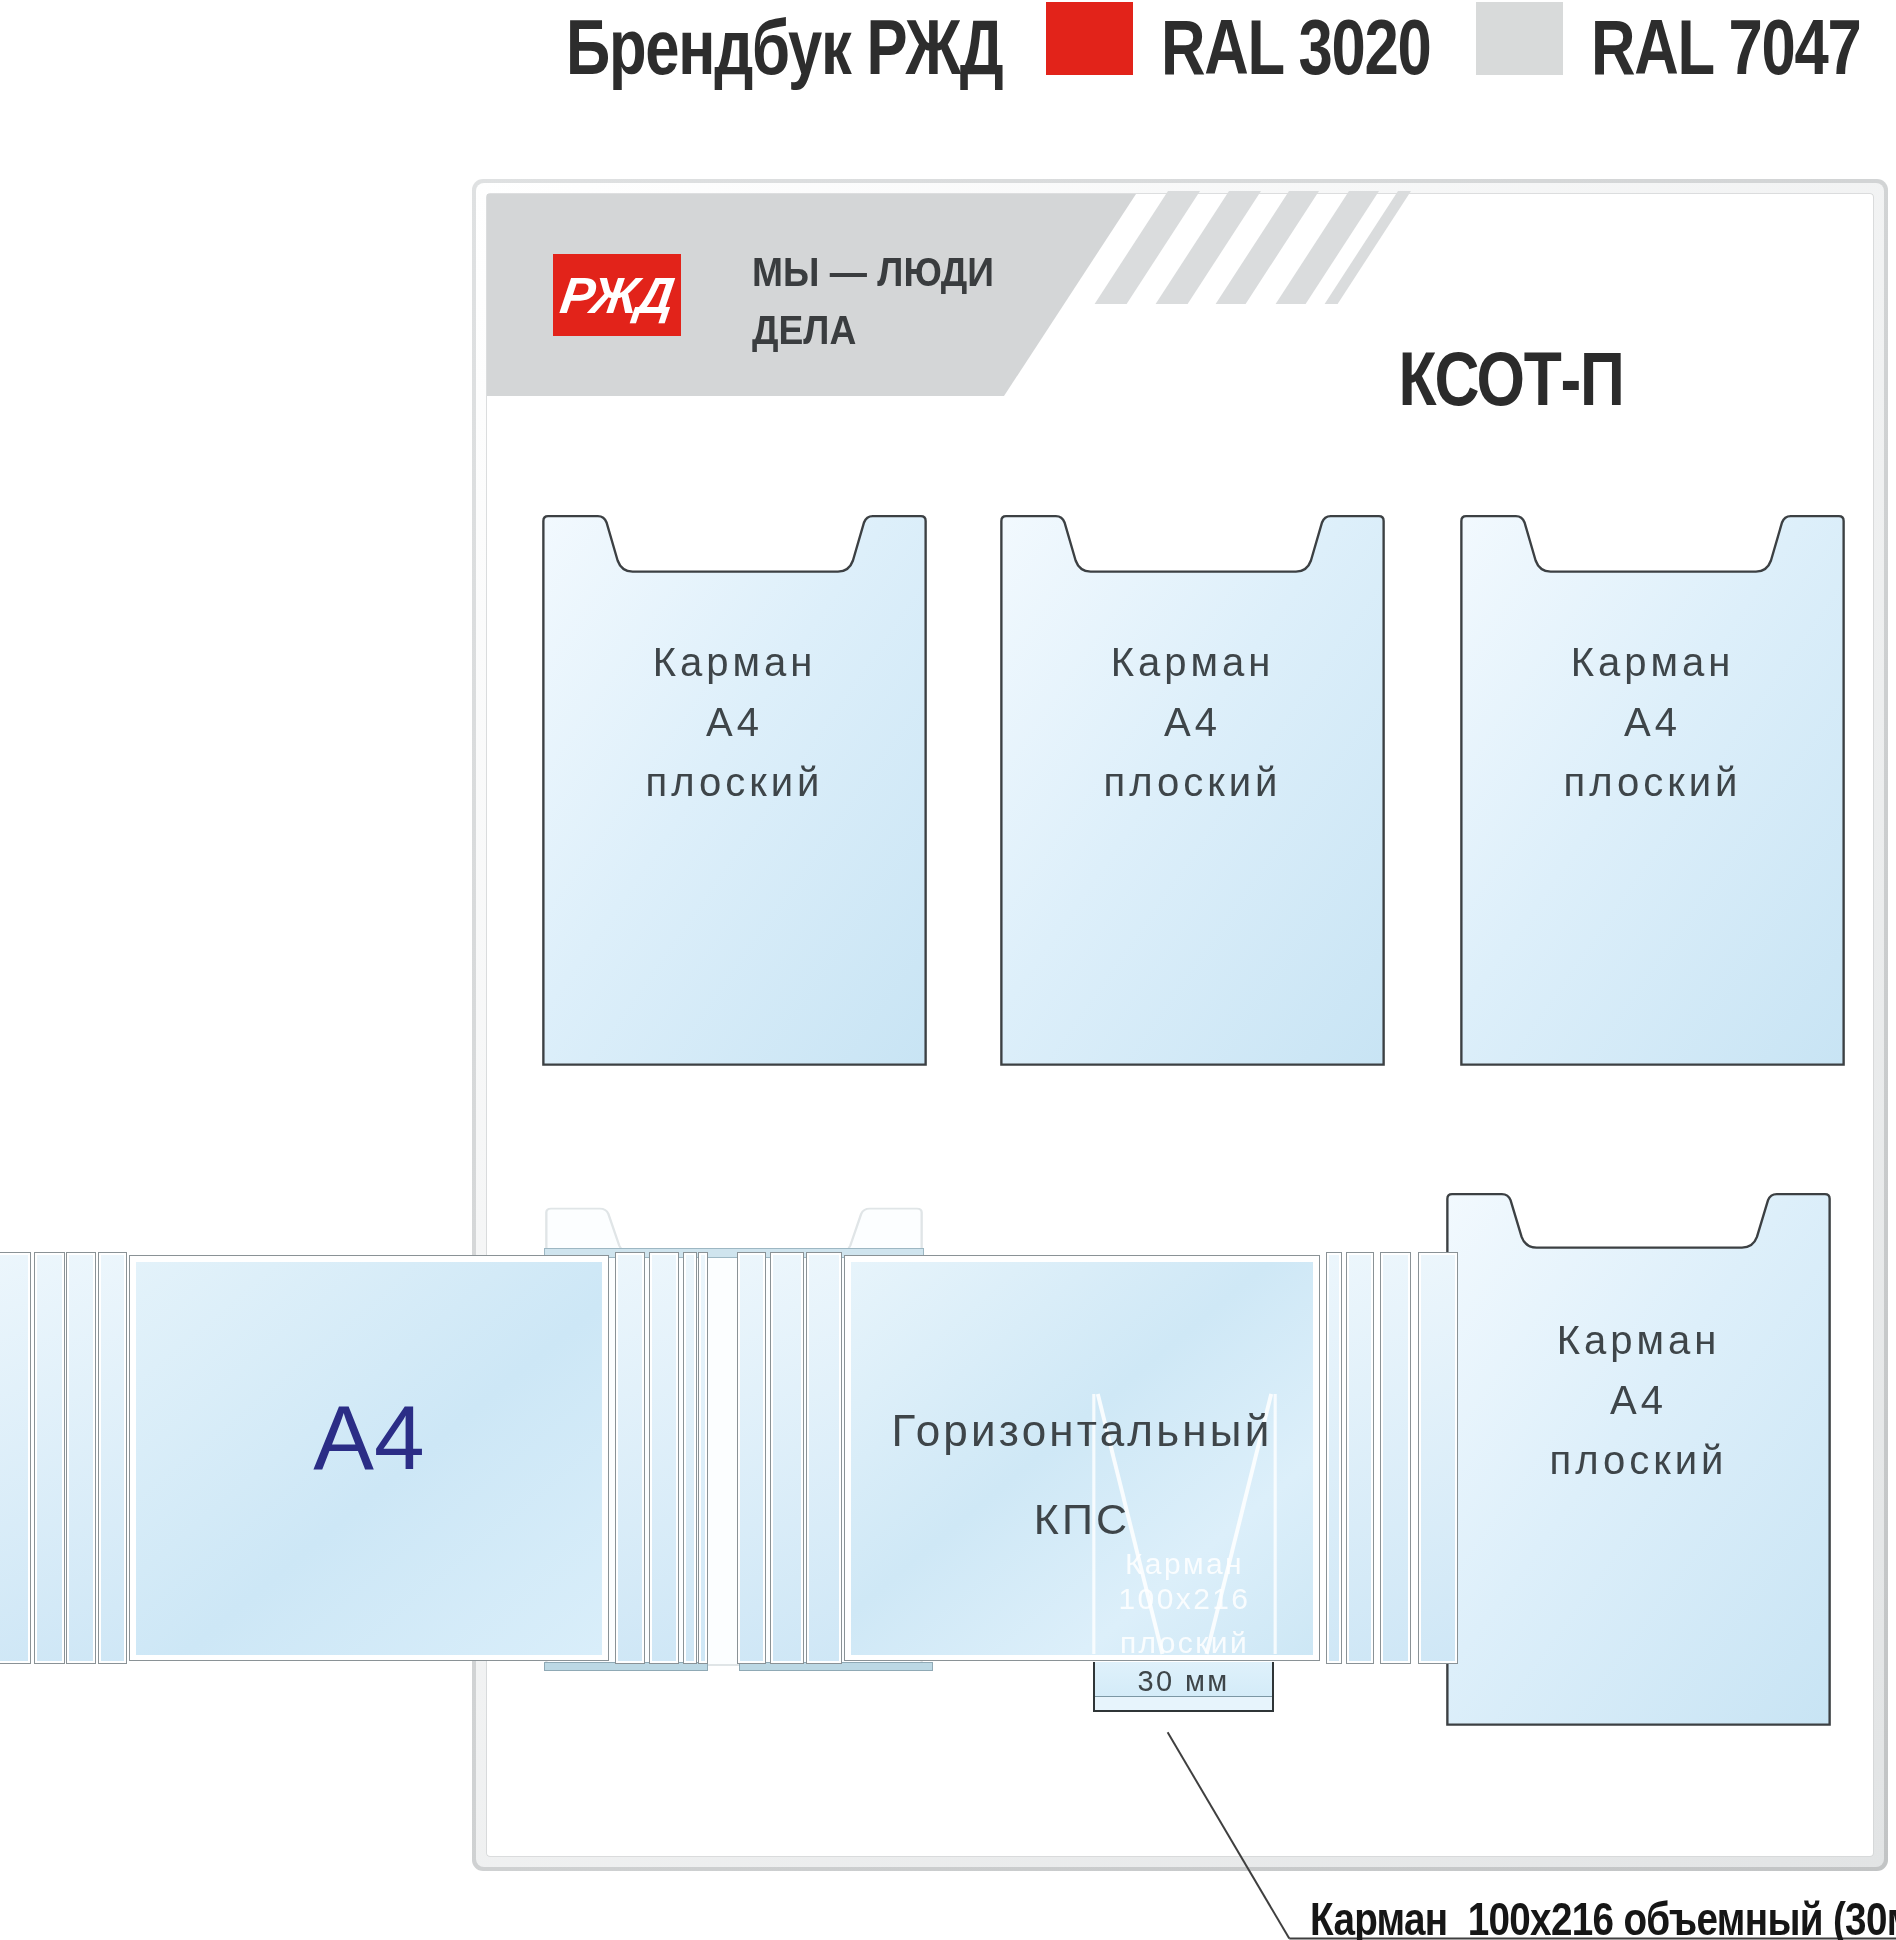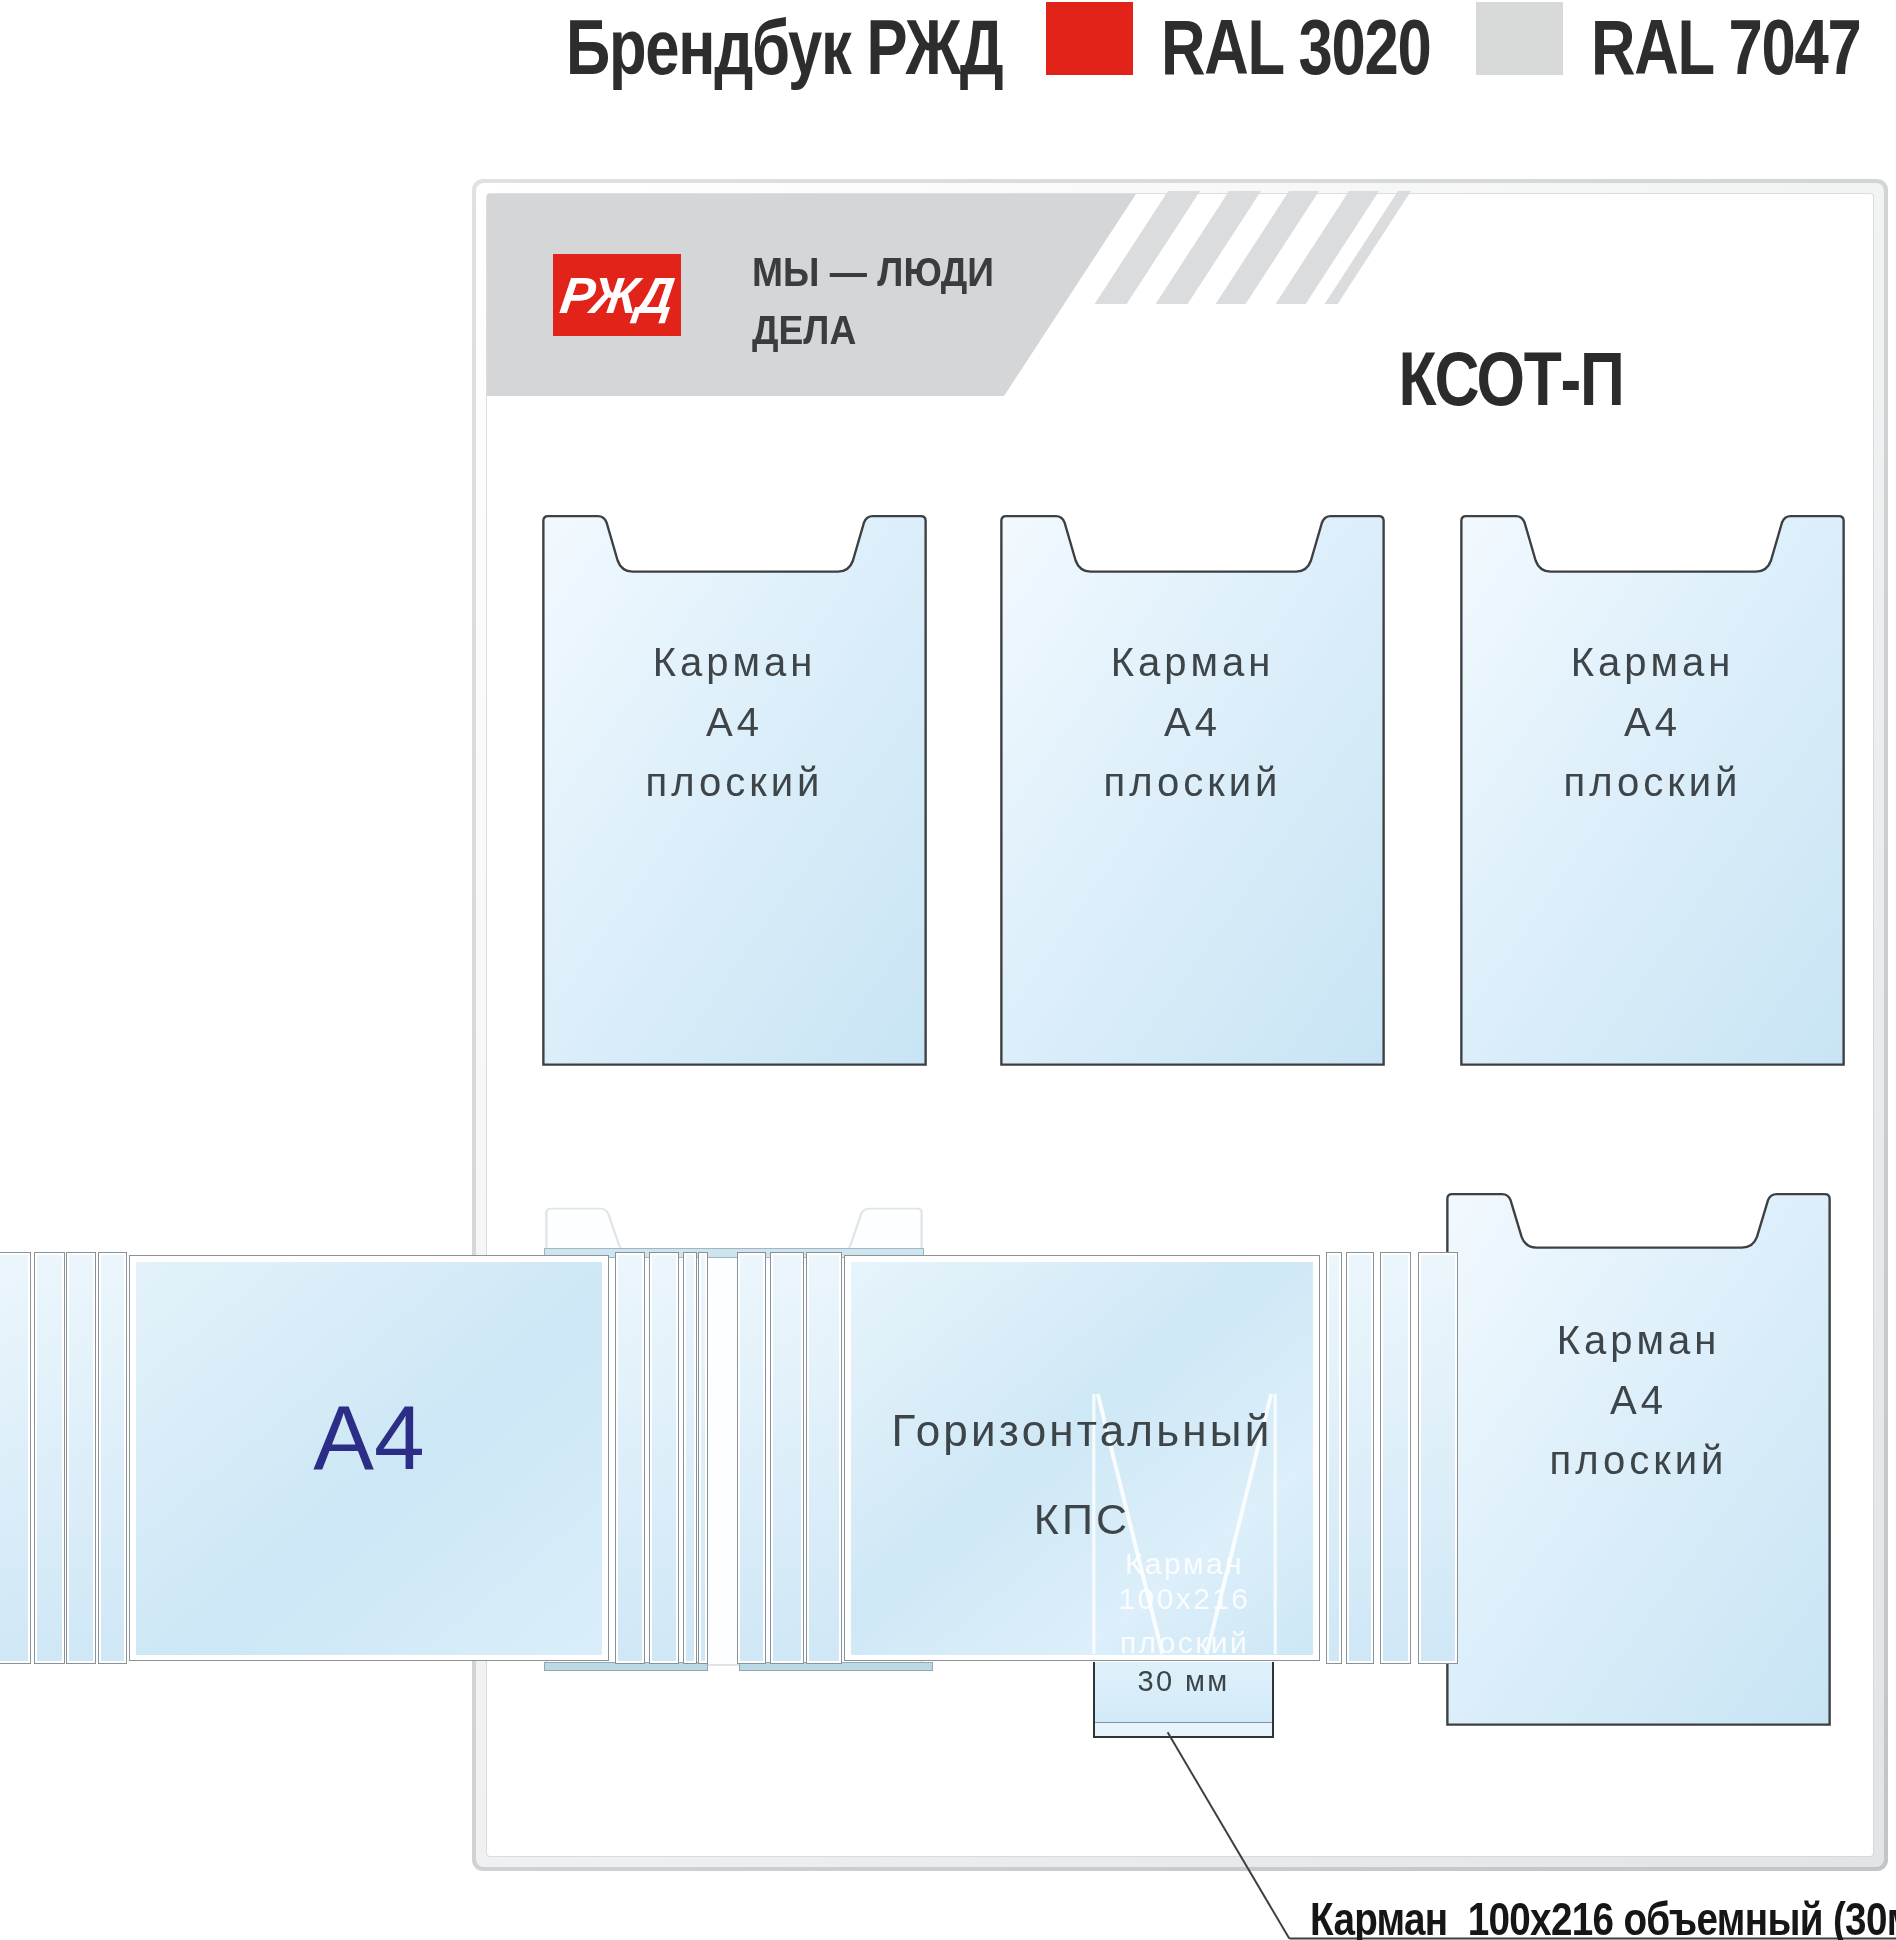--- a/index.html
+++ b/index.html
@@ -69,21 +69,21 @@
              border:0.8px solid #9db7c3;box-sizing:border-box;z-index:3;}
   .lipbar{top:1662px;height:8.7px;background:#bcd8e4;border:0.8px solid #8fa9b5;
           box-sizing:border-box;z-index:3;}
   #lip1{left:544px;width:164px;} #lip2{left:739px;width:194px;}
   
   .wмsvg{position:absolute;left:237px;top:126px;width:205px;height:284px;}
   .wmtext{position:absolute;left:237px;width:205px;text-align:center;
           color:rgba(255,255,255,0.85);letter-spacing:2.4px;white-space:nowrap;font-size:30px;}
   #wm1{top:291px;} #wm2{top:326px;} #wm3{top:370px;}
   
-  #smallpocket{left:1093px;top:1662px;width:181px;height:76px;z-index:5;
+  #smallpocket{left:1093px;top:1662px;width:181px;height:50px;z-index:5;
         border:2.4px solid #2f3537;border-top:none;box-sizing:border-box;
         background:linear-gradient(#dff1fb,#cfe9f7);}
   #smallpocket .lip{position:absolute;left:0;right:0;bottom:0;height:12.6px;
         border-top:1.6px solid #7b97a4;background:#e7f4fc;}
   #smallpocket .depth{margin-top:3.2px;text-align:center;font-size:29px;color:#3e4549;
         letter-spacing:2.4px;}
   
   #callout{left:1106px;top:1699px;width:790px;height:242px;z-index:9;}
   #callout-label{left:1310px;top:1892px;font-size:46px;font-weight:700;color:#161616;
         letter-spacing:-0.8px;z-index:10;transform:scaleX(0.84);transform-origin:0 0;

